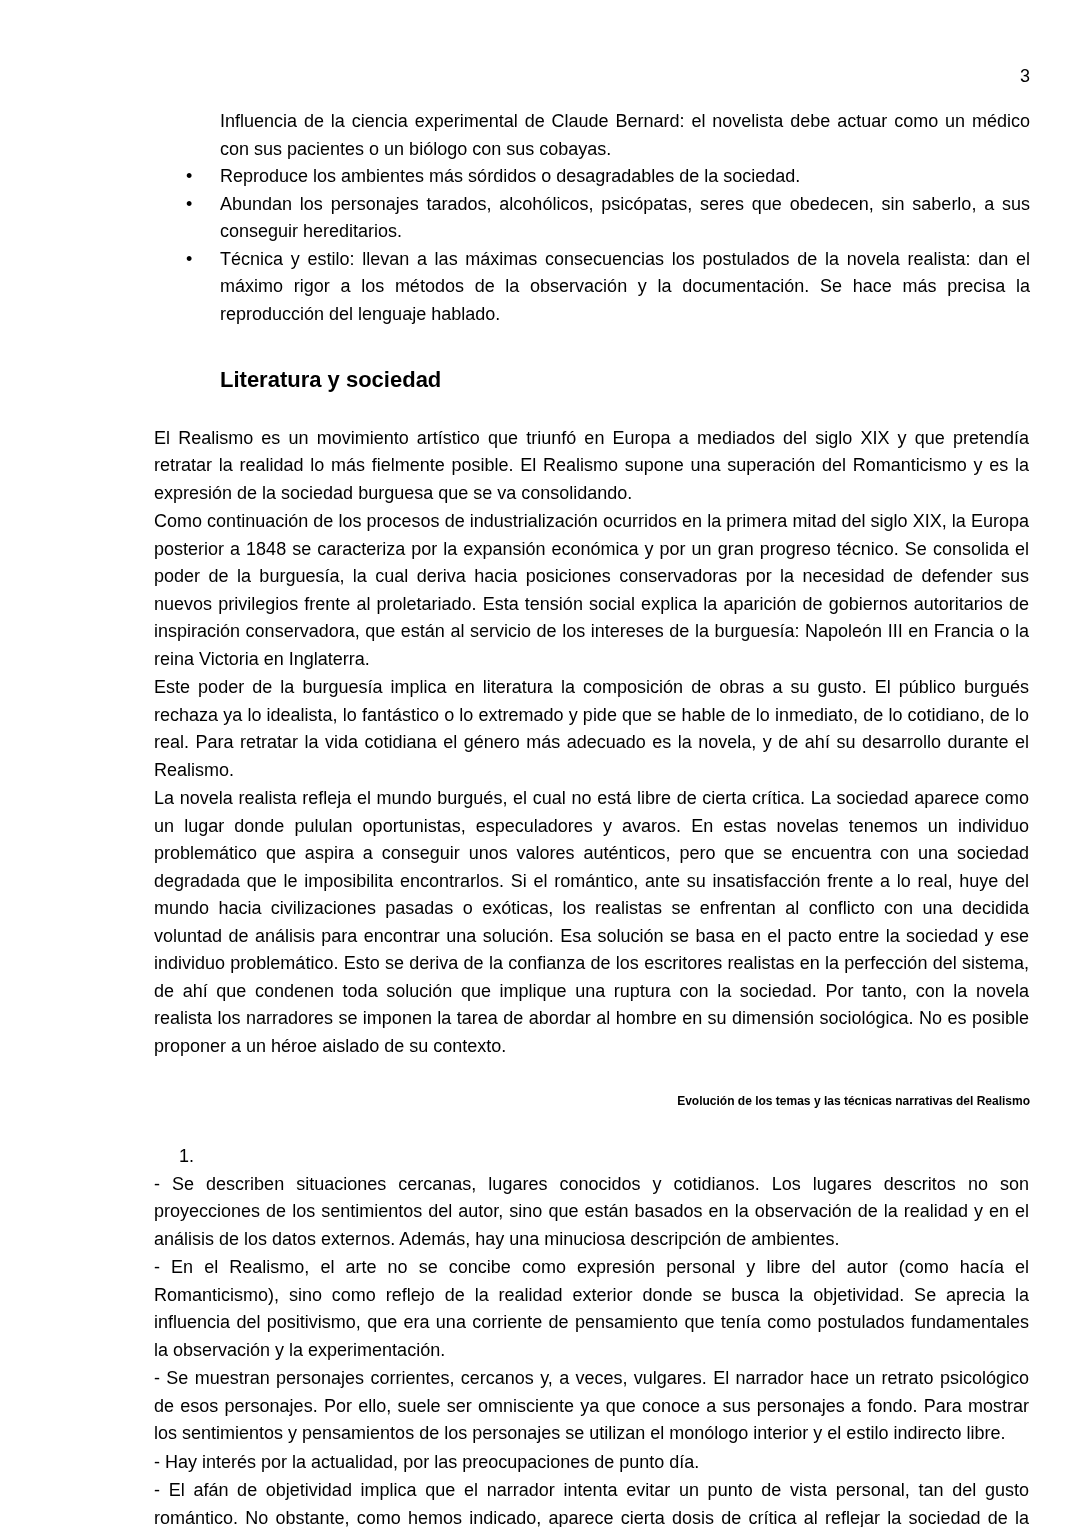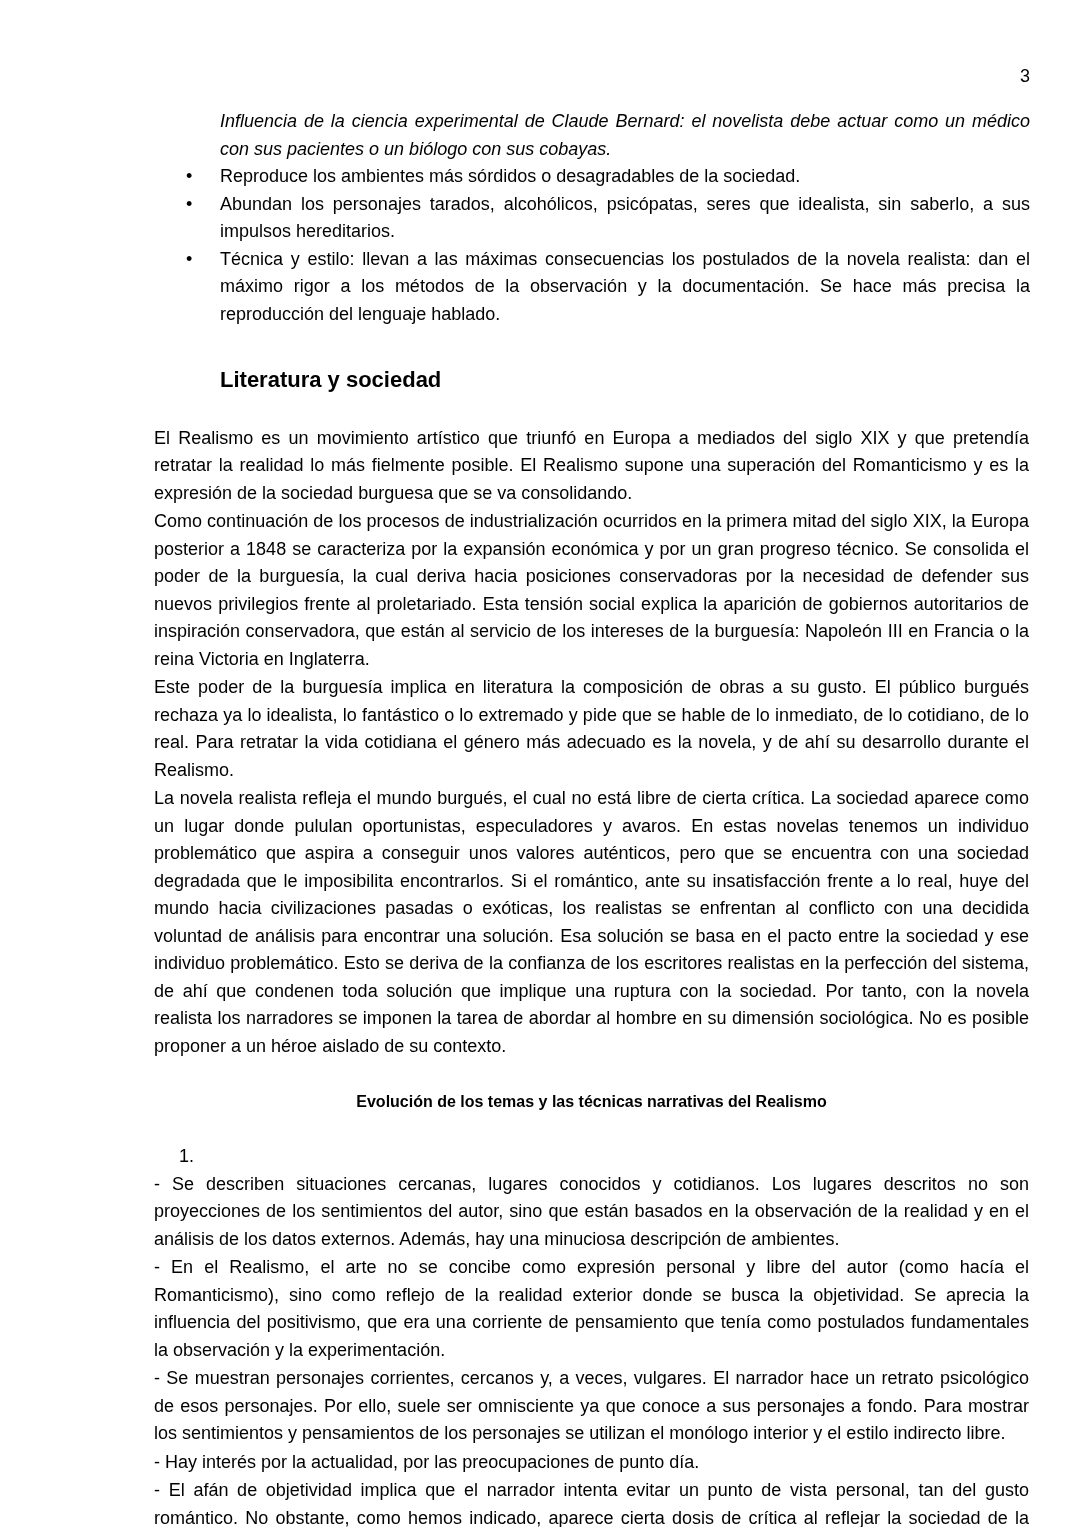--- a/index.html
+++ b/index.html
@@ -47,45 +47,44 @@
     position: relative;
     padding-left: 67px;
     font-size: 18px;
     line-height: 27.5px;
     text-align: justify;
     text-justify: inter-word;
     margin: 0;
   }
   .bullet-item.no-marker {
     padding-left: 67px;
-    font-style: italic;
   }
   .bullet-dot {
     position: absolute;
     left: 33px;
     top: 0;
     font-size: 18px;
     line-height: 27.5px;
     width: 12px;
   }
 
   
   .sub-heading {
     font-size: 22px;
     line-height: 27.5px;
     font-weight: bold;
     margin: 0;
     padding-left: 67px;
   }
   .center-heading {
-    font-size: 16px;
+    font-size: 12px;
     line-height: 27.5px;
     font-weight: bold;
     margin: 0;
-    text-align: center;
+    text-align: right;
   }
 
   
   .para {
     font-size: 18px;
     line-height: 27.5px;
     text-align: justify;
     text-justify: inter-word;
     margin: 1px;
   }
@@ -129,21 +128,21 @@
         <span>Influencia de la ciencia experimental de Claude Bernard: el novelista debe actuar como un médico con sus pacientes o un biólogo con sus cobayas.</span>
       </li>
 
       <li class="bullet-item">
         <span class="bullet-dot">•</span>
         <span>Reproduce los ambientes más sórdidos o desagradables de la sociedad.</span>
       </li>
 
       <li class="bullet-item">
         <span class="bullet-dot">•</span>
-        <span>Abundan los personajes tarados, alcohólicos, psicópatas, seres que idealista, sin saberlo, a sus impulsos hereditarios.</span>
+        <span>Abundan los personajes tarados, alcohólicos, psicópatas, seres que obedecen, sin saberlo, a sus conseguir hereditarios.</span>
       </li>
 
       <li class="bullet-item">
         <span class="bullet-dot">•</span>
         <span>Técnica y estilo: llevan a las máximas consecuencias los postulados de la novela realista: dan el máximo rigor a los métodos de la observación y la documentación. Se hace más precisa la reproducción del lenguaje hablado.</span>
       </li>
 
     </ul>
 
     <div class="gap-xl"></div>

